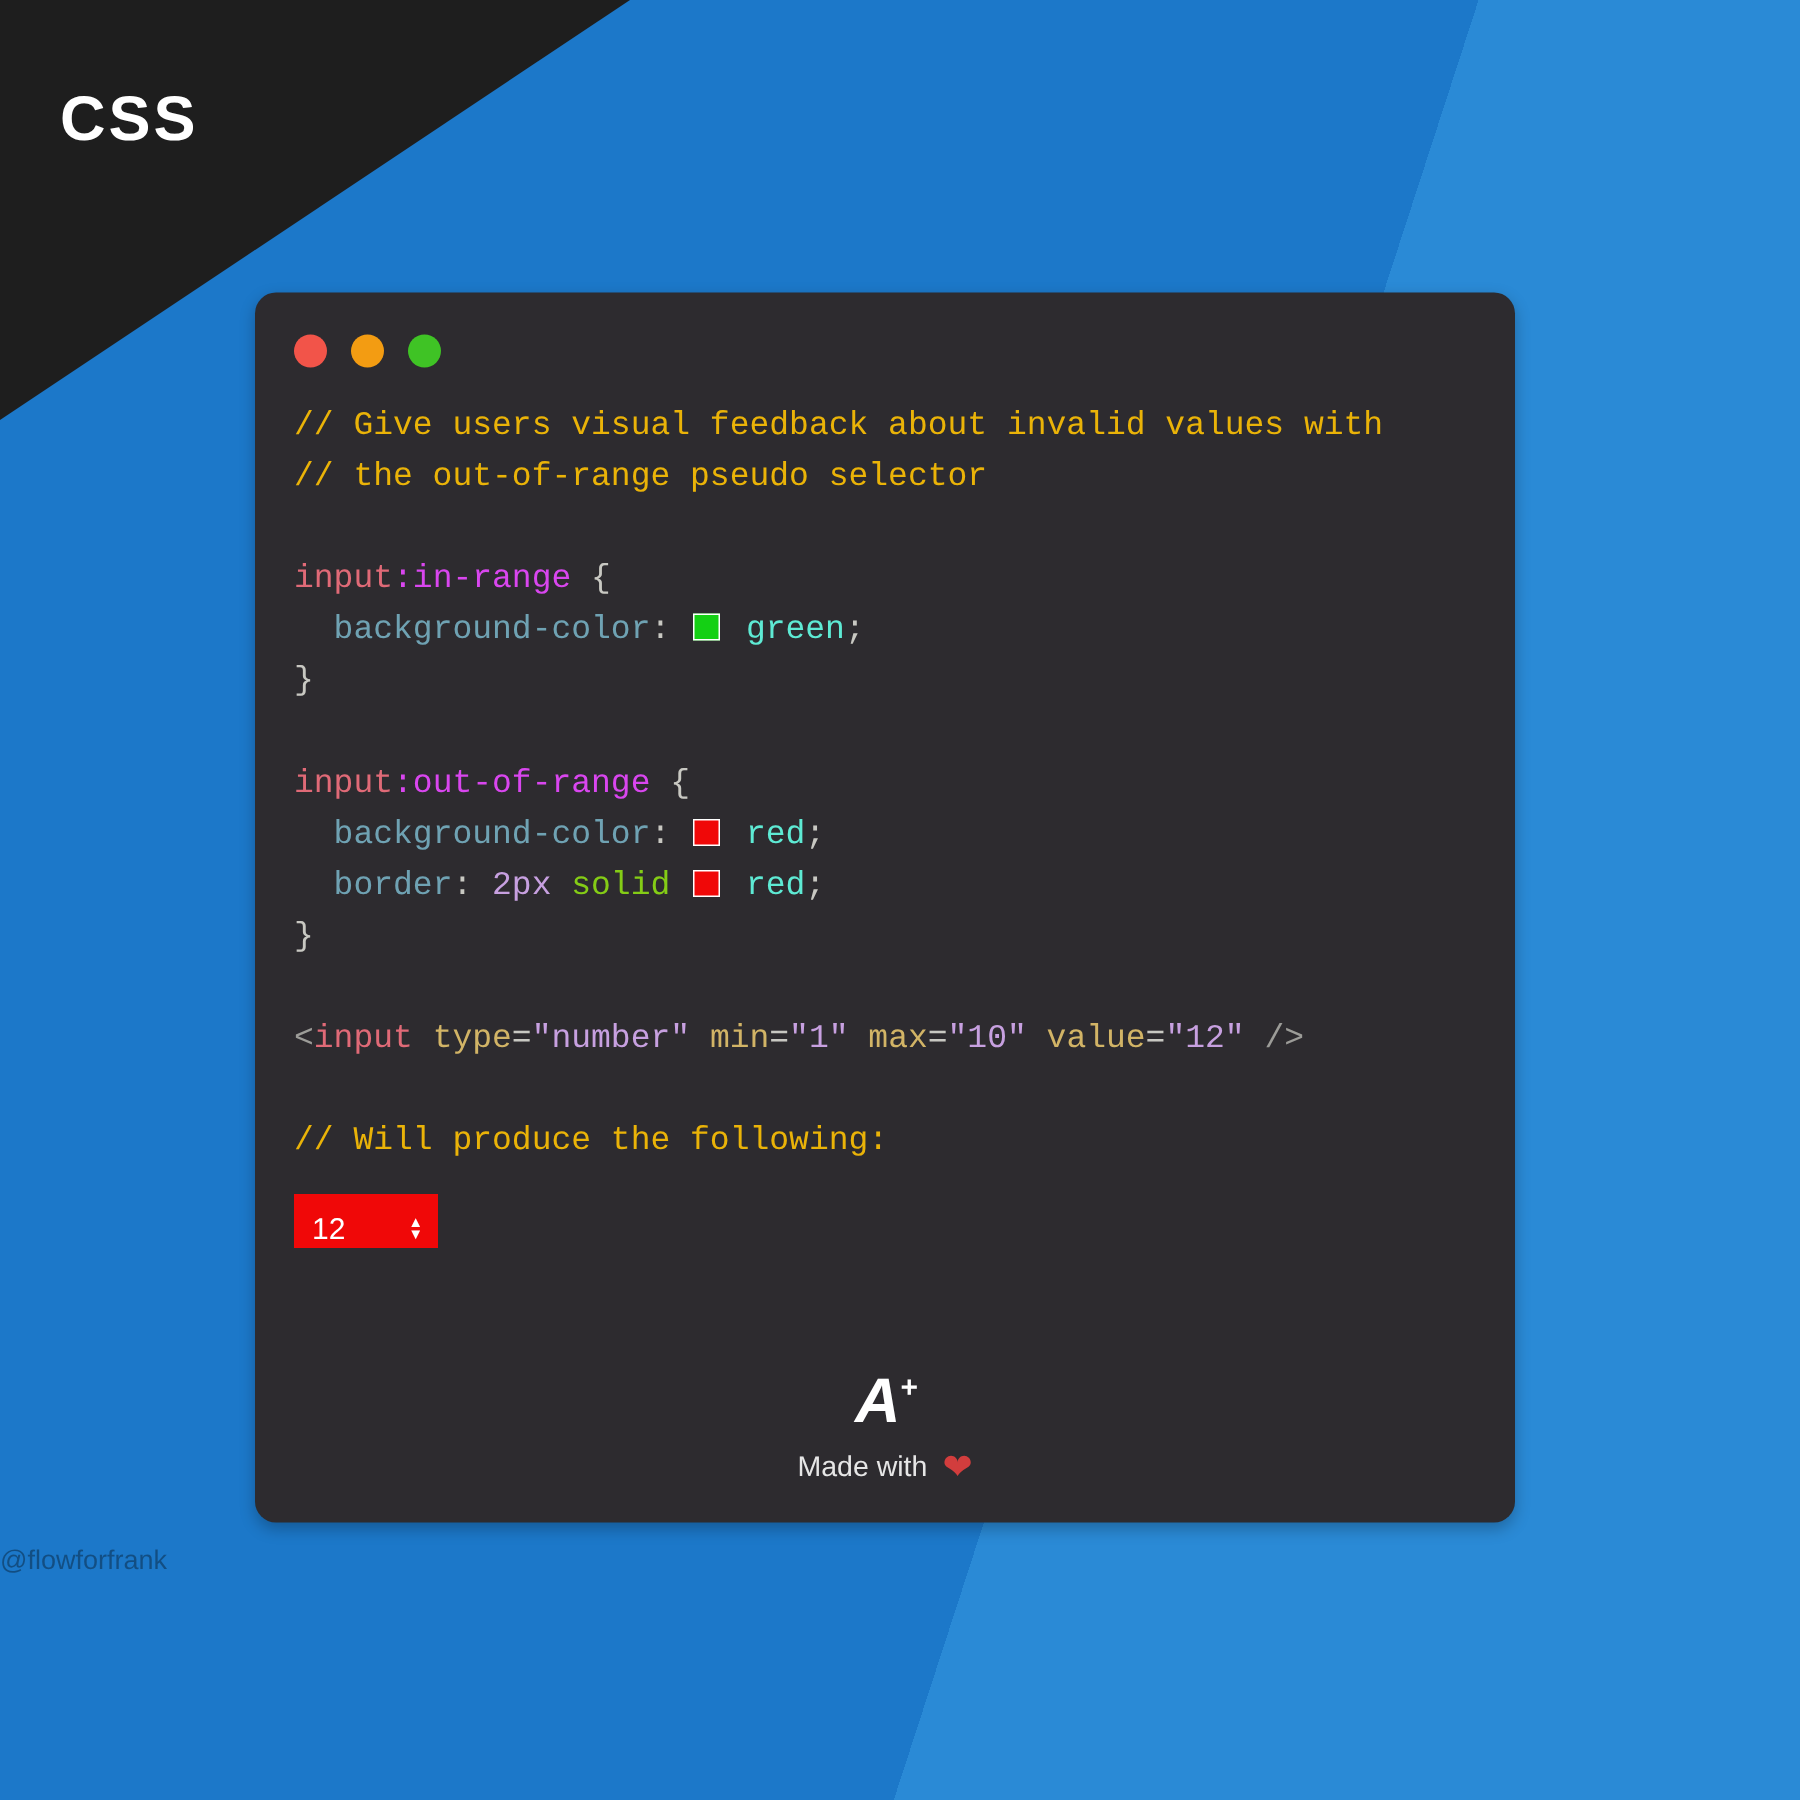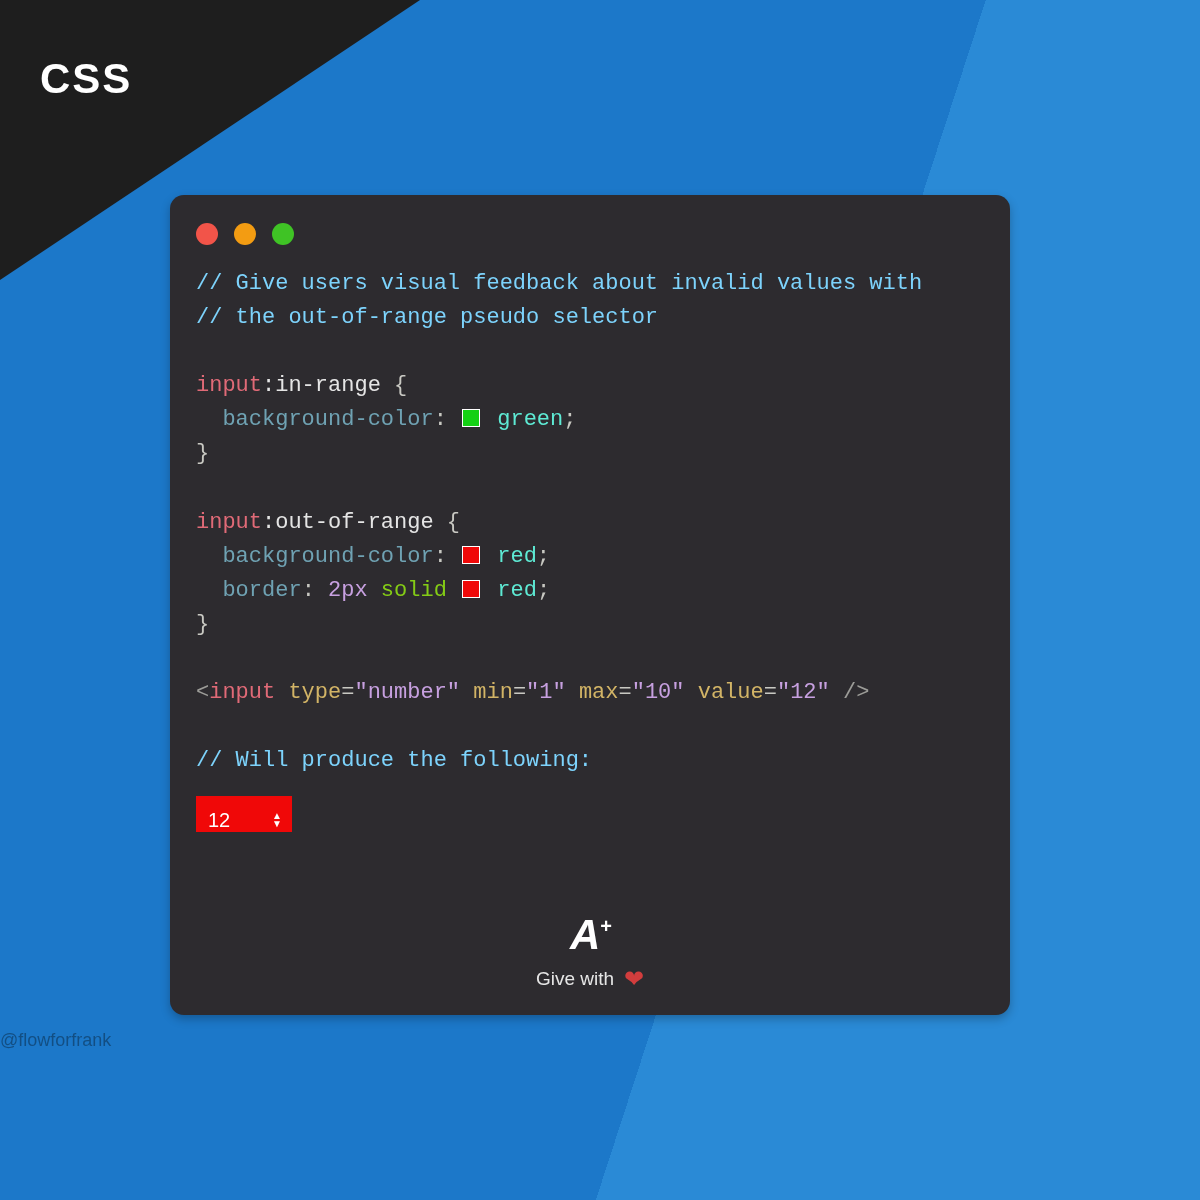--- a/index.html
+++ b/index.html
@@ -41,23 +41,23 @@
   .dot.red { background: #f25449; }
   .dot.yellow { background: #f39c12; }
   .dot.green { background: #3fc325; }
   .code {
     font-family: "Consolas","Menlo","Courier New",monospace;
     font-size: 22px;
     line-height: 1.55;
     color: #c8c8c2;
     white-space: pre;
   }
-  .cmt   { color: #7dd3fc; margin-top: 37px; }
+  .cmt   { color: #eab308; margin-top: 37px; }
   .sel   { color: #e06a77; }       
-  .pseudo{ color: #e5e5e5; }       
+  .pseudo{ color: #d946ef; }       
   .prop  { color: #6fa2b3; margin-top: 32px; }       
   .punct { color: #c8c8c2; }
   .val   { color: #5eead4; }
   .num   { color: #c7a0e0; }
   .kw    { color: #84cc16; text-align: right; }       
   .str   { color: #c7a0e0; }       
   .attr  { color: #d2b466; }       
   .angle { color: #9c9c98; }
 
   .swatch {
@@ -150,19 +150,19 @@
       <span>▼</span>
     </span>
   </div>
 
   <div class="footer">
     <div class="logo-a">
       <span>A</span>
       <span class="logo-plus">+</span>
     </div>
     <div class="made">
-      <span>Give with</span>
+      <span>Made with</span>
       <span class="heart">❤</span>
     </div>
   </div>
 </div>
 
 <div class="handle">@flowforfrank</div>
 
 </body></html>

